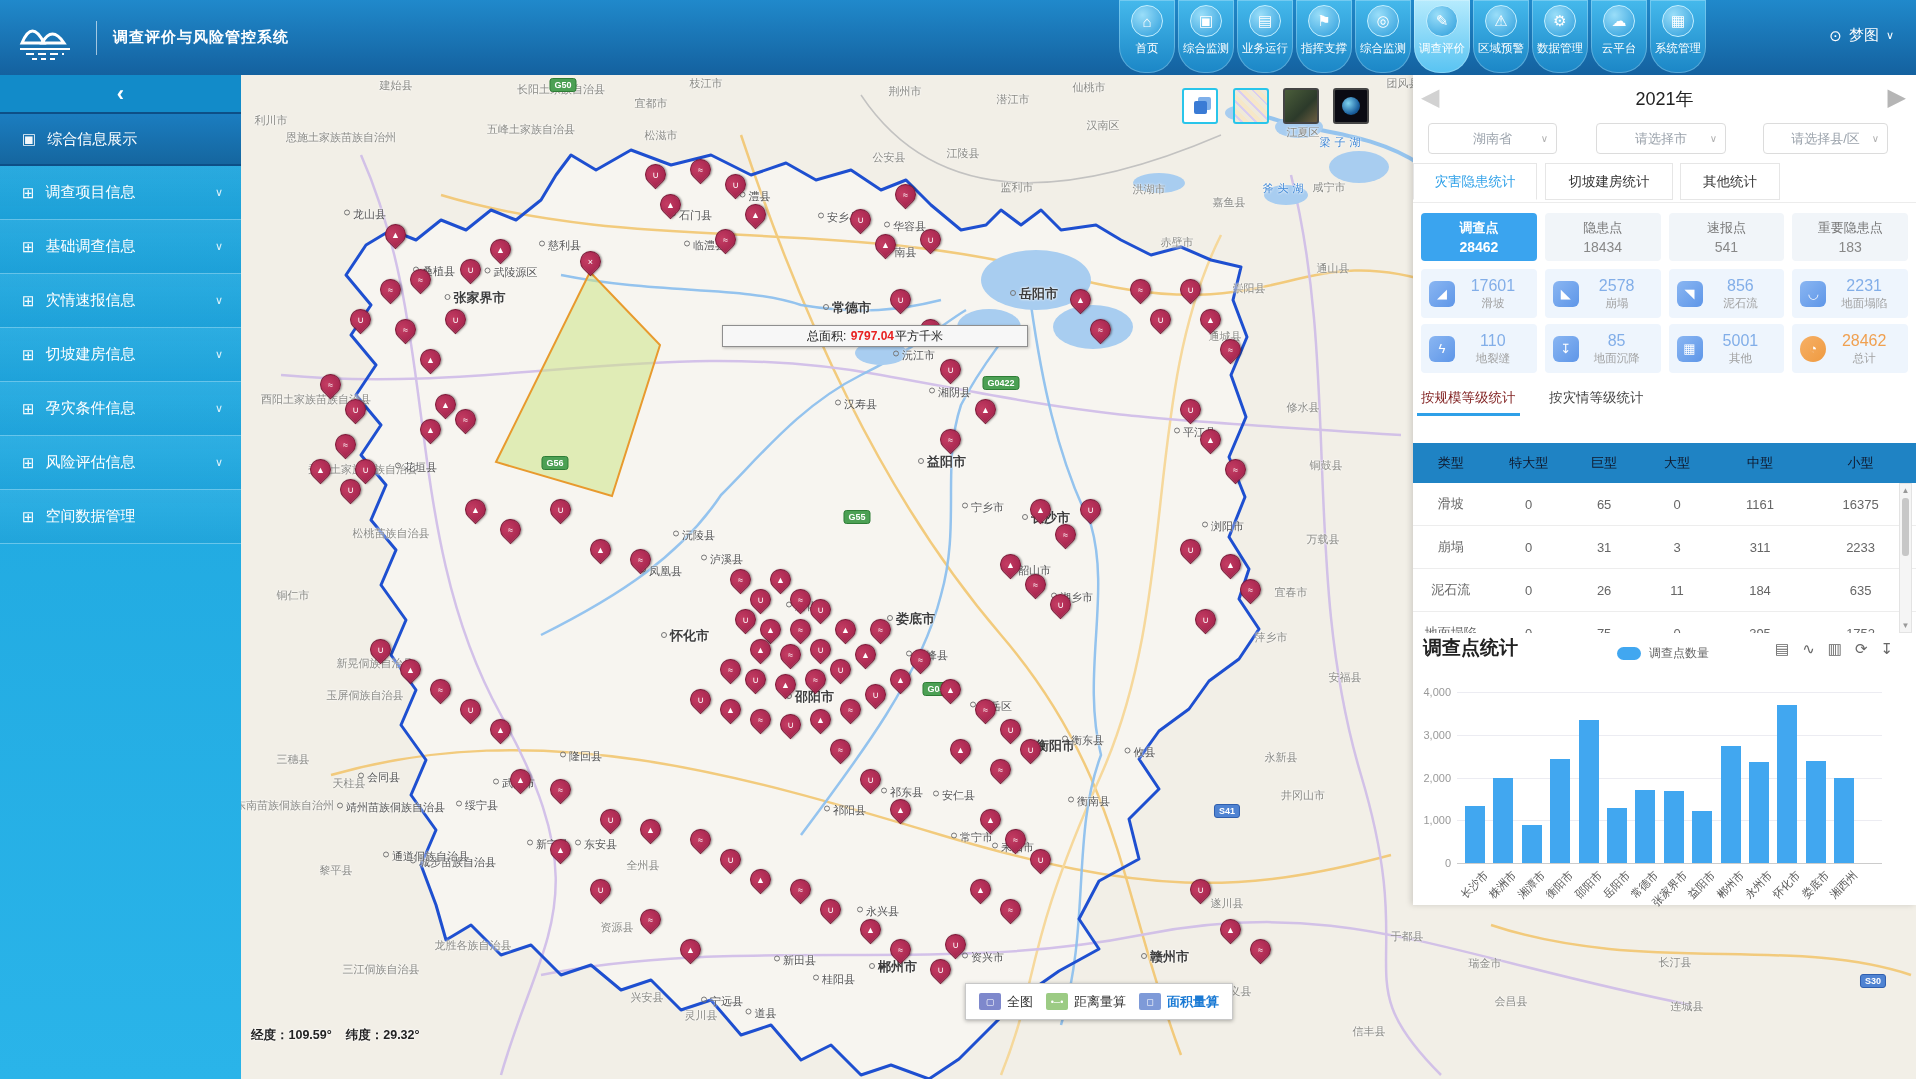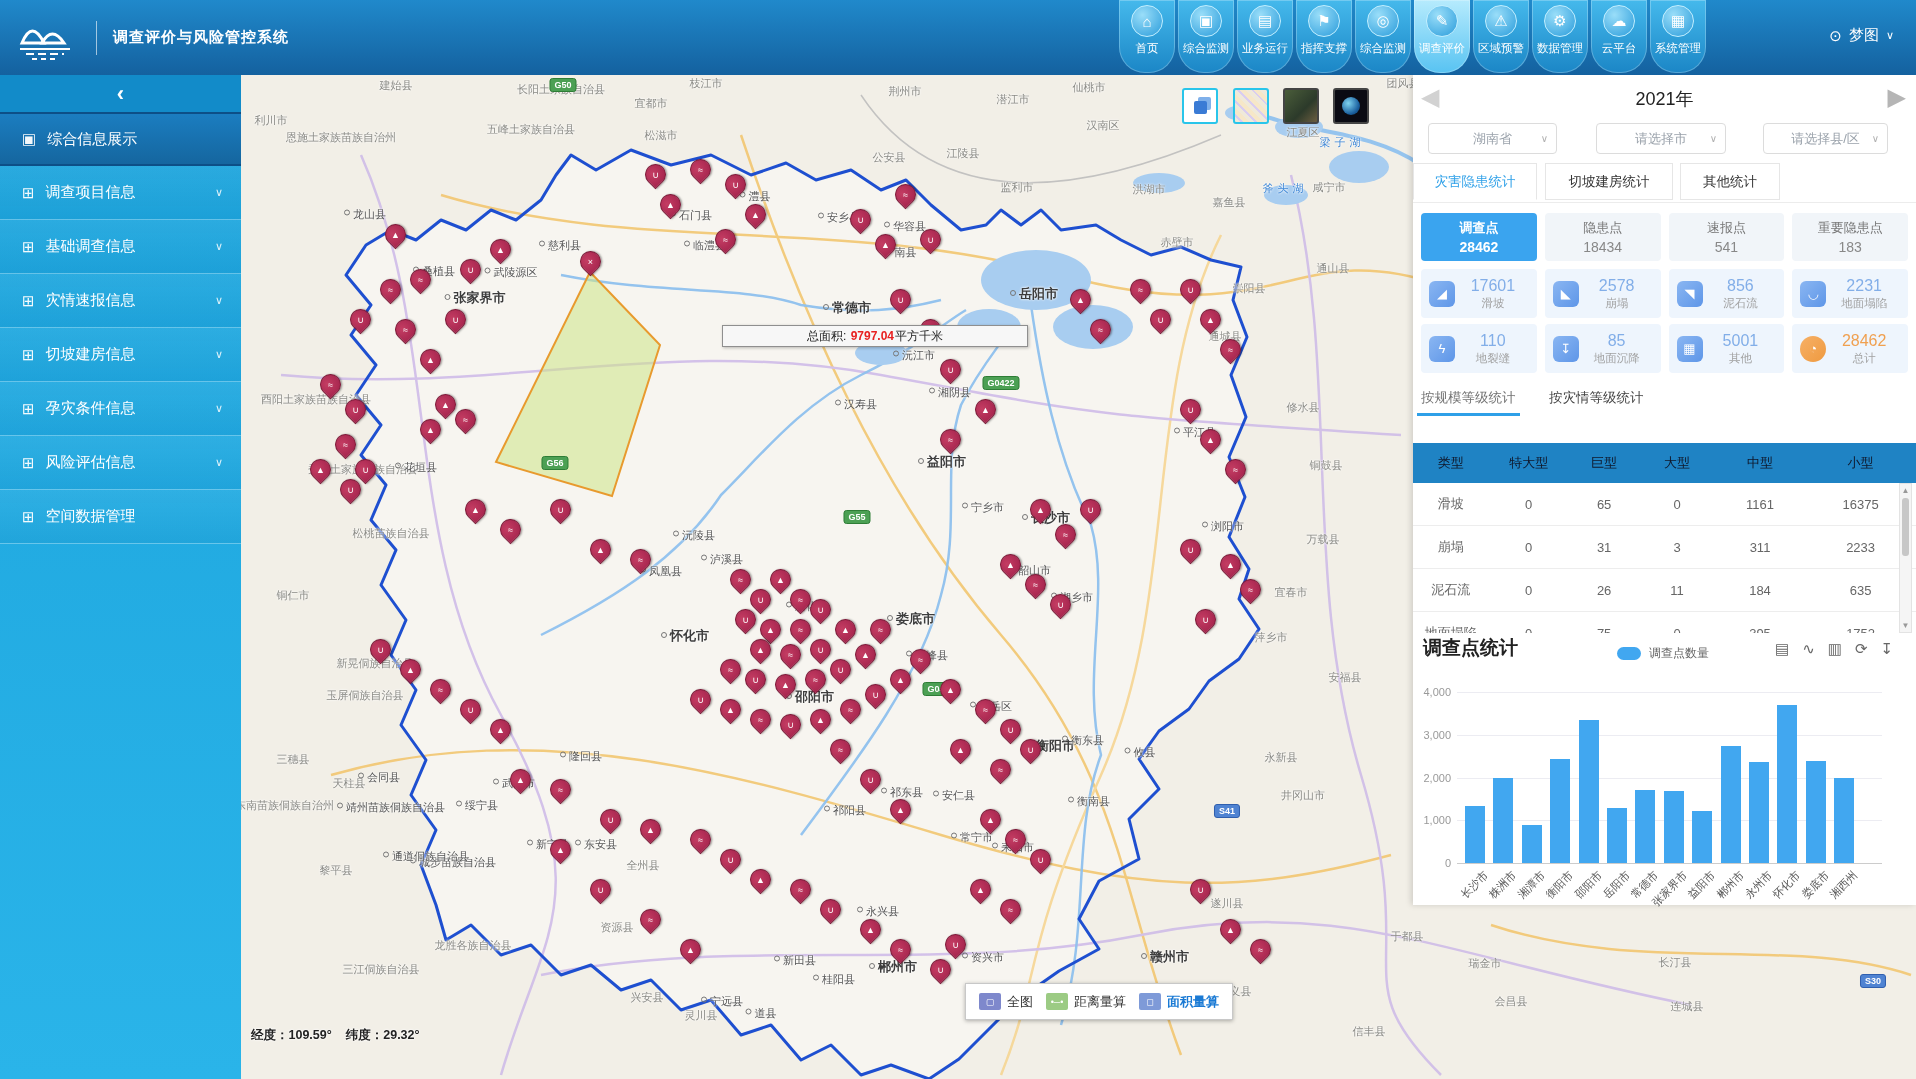--- a/index.html
+++ b/index.html
@@ -77,21 +77,21 @@
 .cards{display:grid;grid-template-columns:repeat(4,1fr);gap:6px 8px;padding:2px 8px}
 .card{background:#eef5fd;border-radius:4px;height:49px;display:flex;align-items:center;padding:0 6px 0 8px}
 .card .cic{width:26px;height:26px;border-radius:6px;background:linear-gradient(135deg,#8ab6f2,#5e96e8);color:#fff;font-size:13px;display:flex;align-items:center;justify-content:center;flex:0 0 auto}
 .card .ct{flex:1;text-align:center}
 .card .cv{font-size:16px;color:#82aee8}
 .card .cl{font-size:11.5px;color:#a2a2a2;margin-top:1px}
 .card.total .cic{border-radius:50%;background:linear-gradient(135deg,#f6b066,#ef9a40)}
 .card.total .cv{color:#f0a050}
 .subtabs{position:relative;height:40px;margin-top:8px}
 .stab{position:absolute;top:6px;font-size:13.5px;cursor:pointer}
-.stab.active{color:#737373}
+.stab.active{color:#7f1d1d}
 .stab.active::after{content:"";position:absolute;left:-4px;right:-4px;bottom:-9px;height:3px;background:#2ea0e8}
 .stab.idle{color:#444}
 
 .ttbl{position:absolute;left:0;top:368px;width:503px}
 .trow{display:flex;align-items:center}
 .trow .c{text-align:center;font-size:13px}
 .thead{height:40px;background:#1f83c4}
 .thead .c{color:#0f172a;font-weight:normal}
 .tbody{height:150px;overflow:hidden;position:relative}
 .tbody .trow{height:43px;border-bottom:1px solid #ededed;color:#666}

